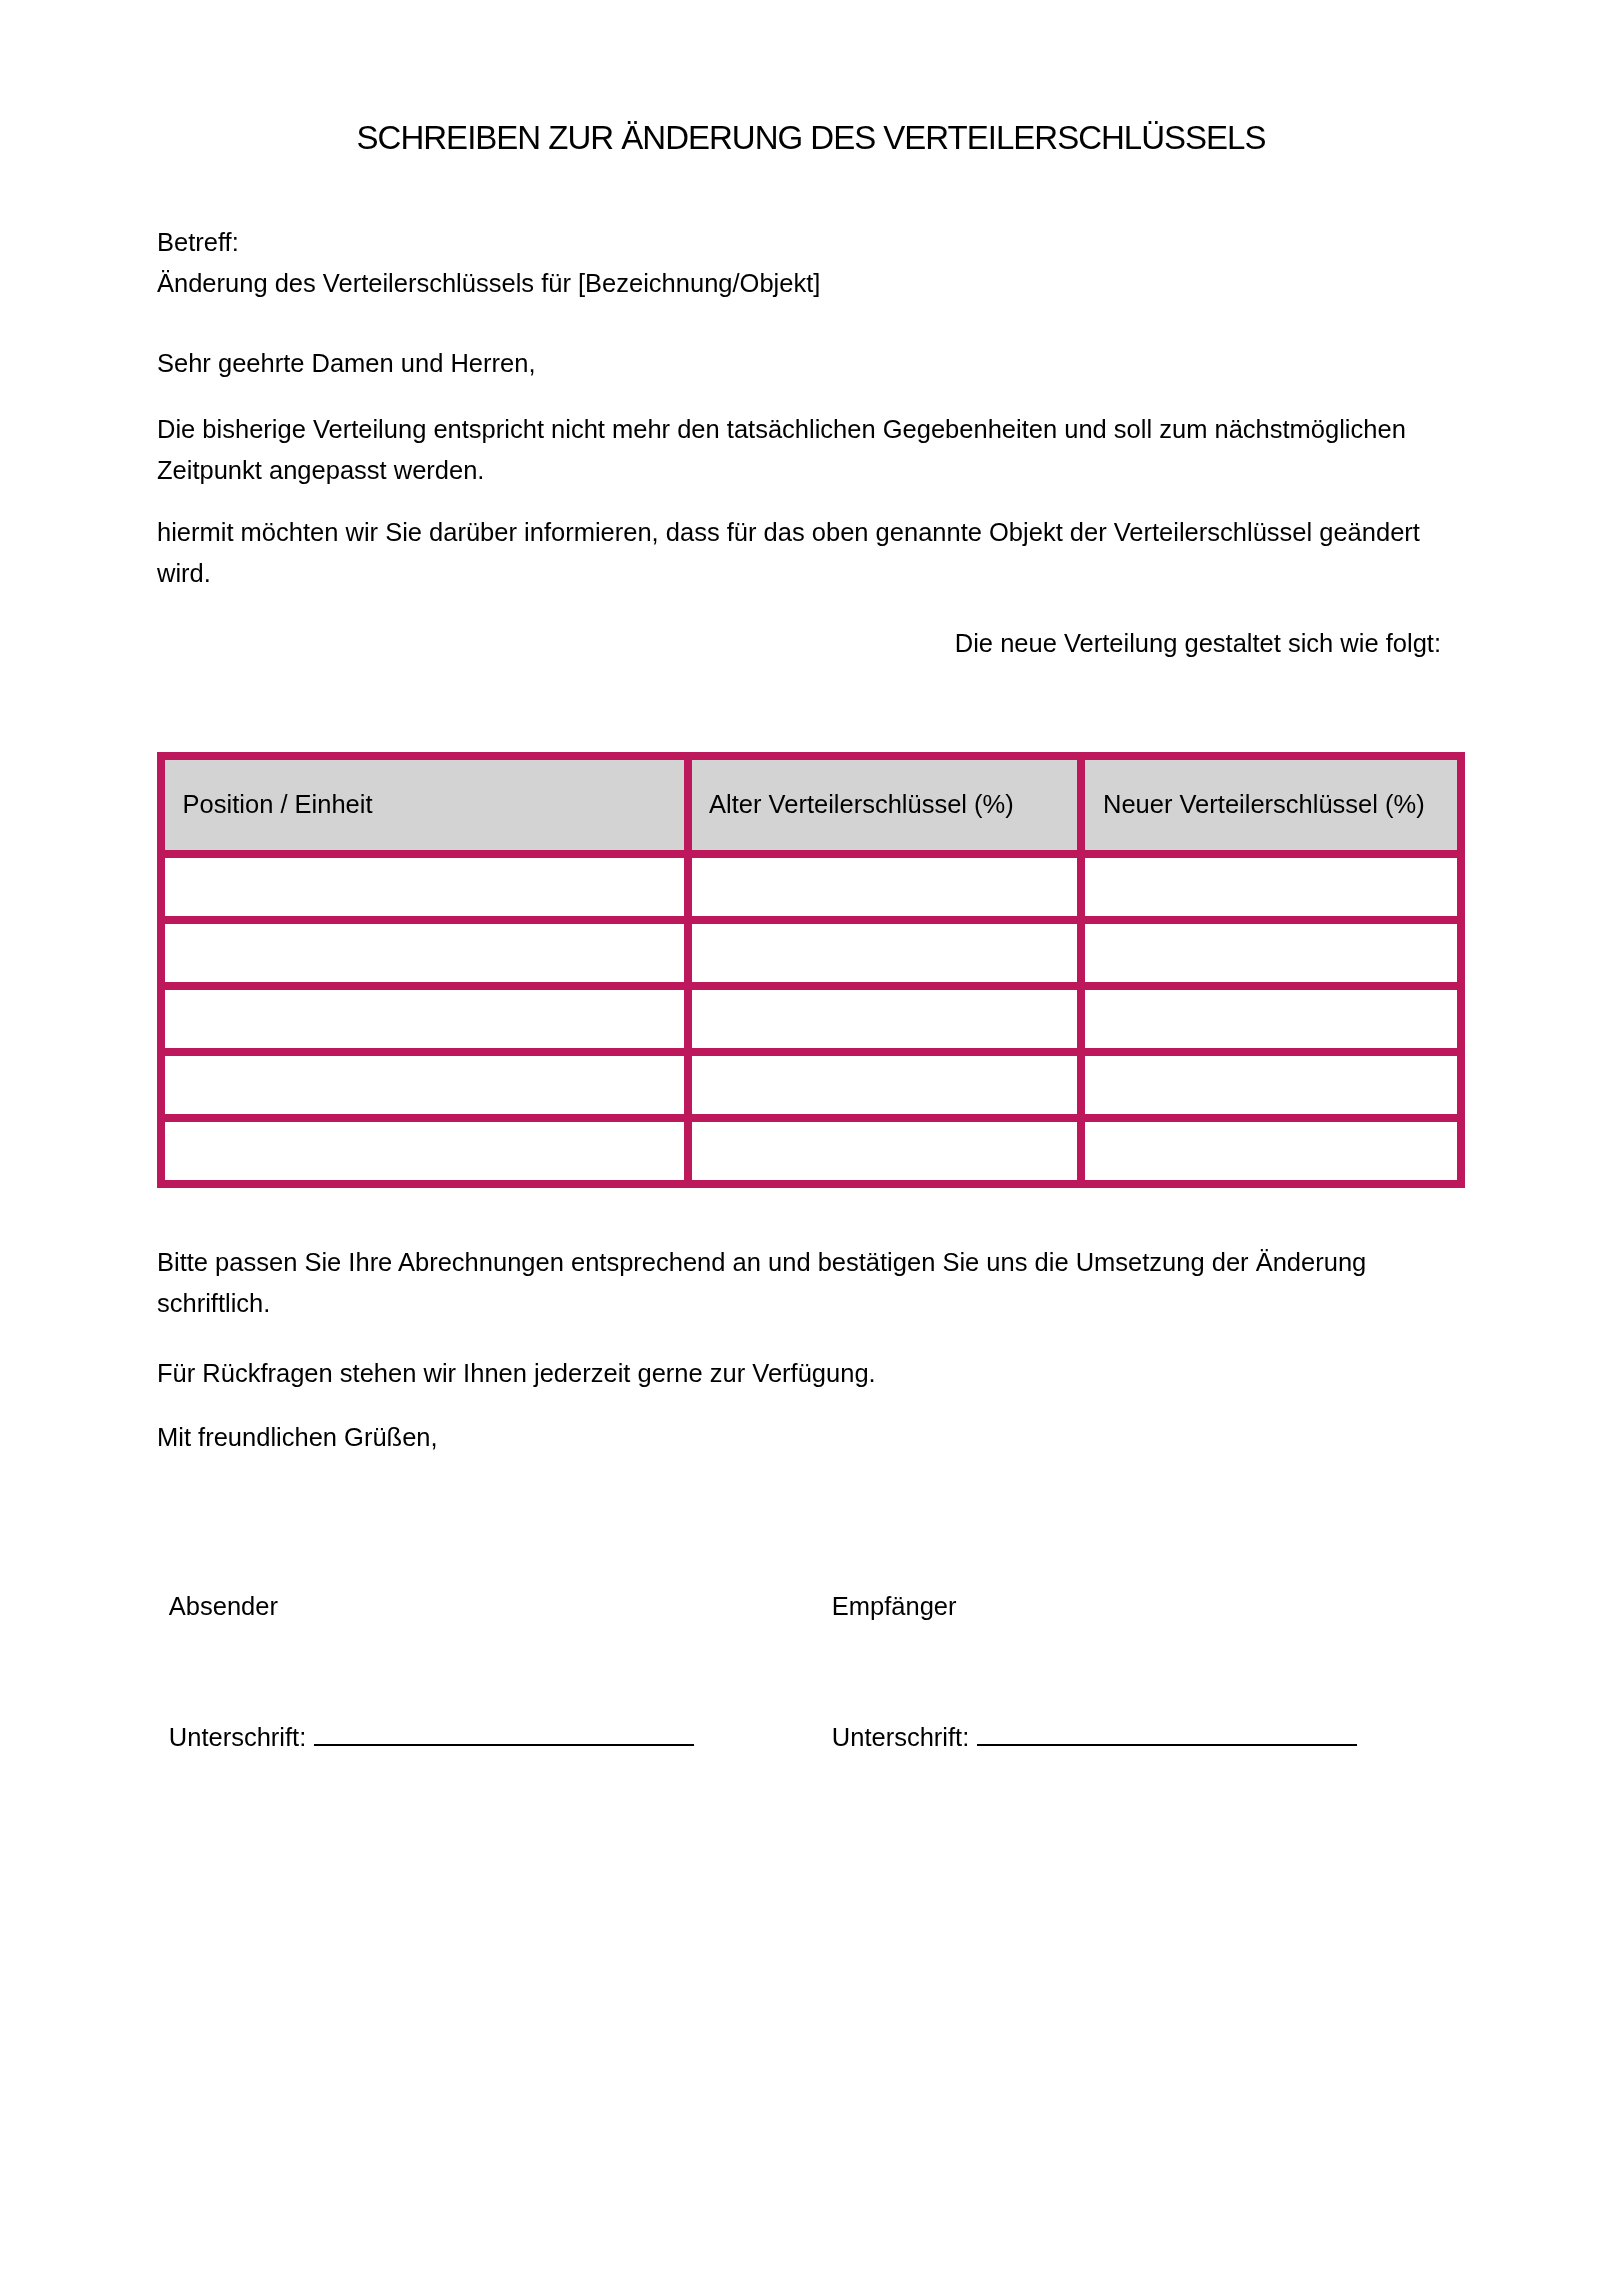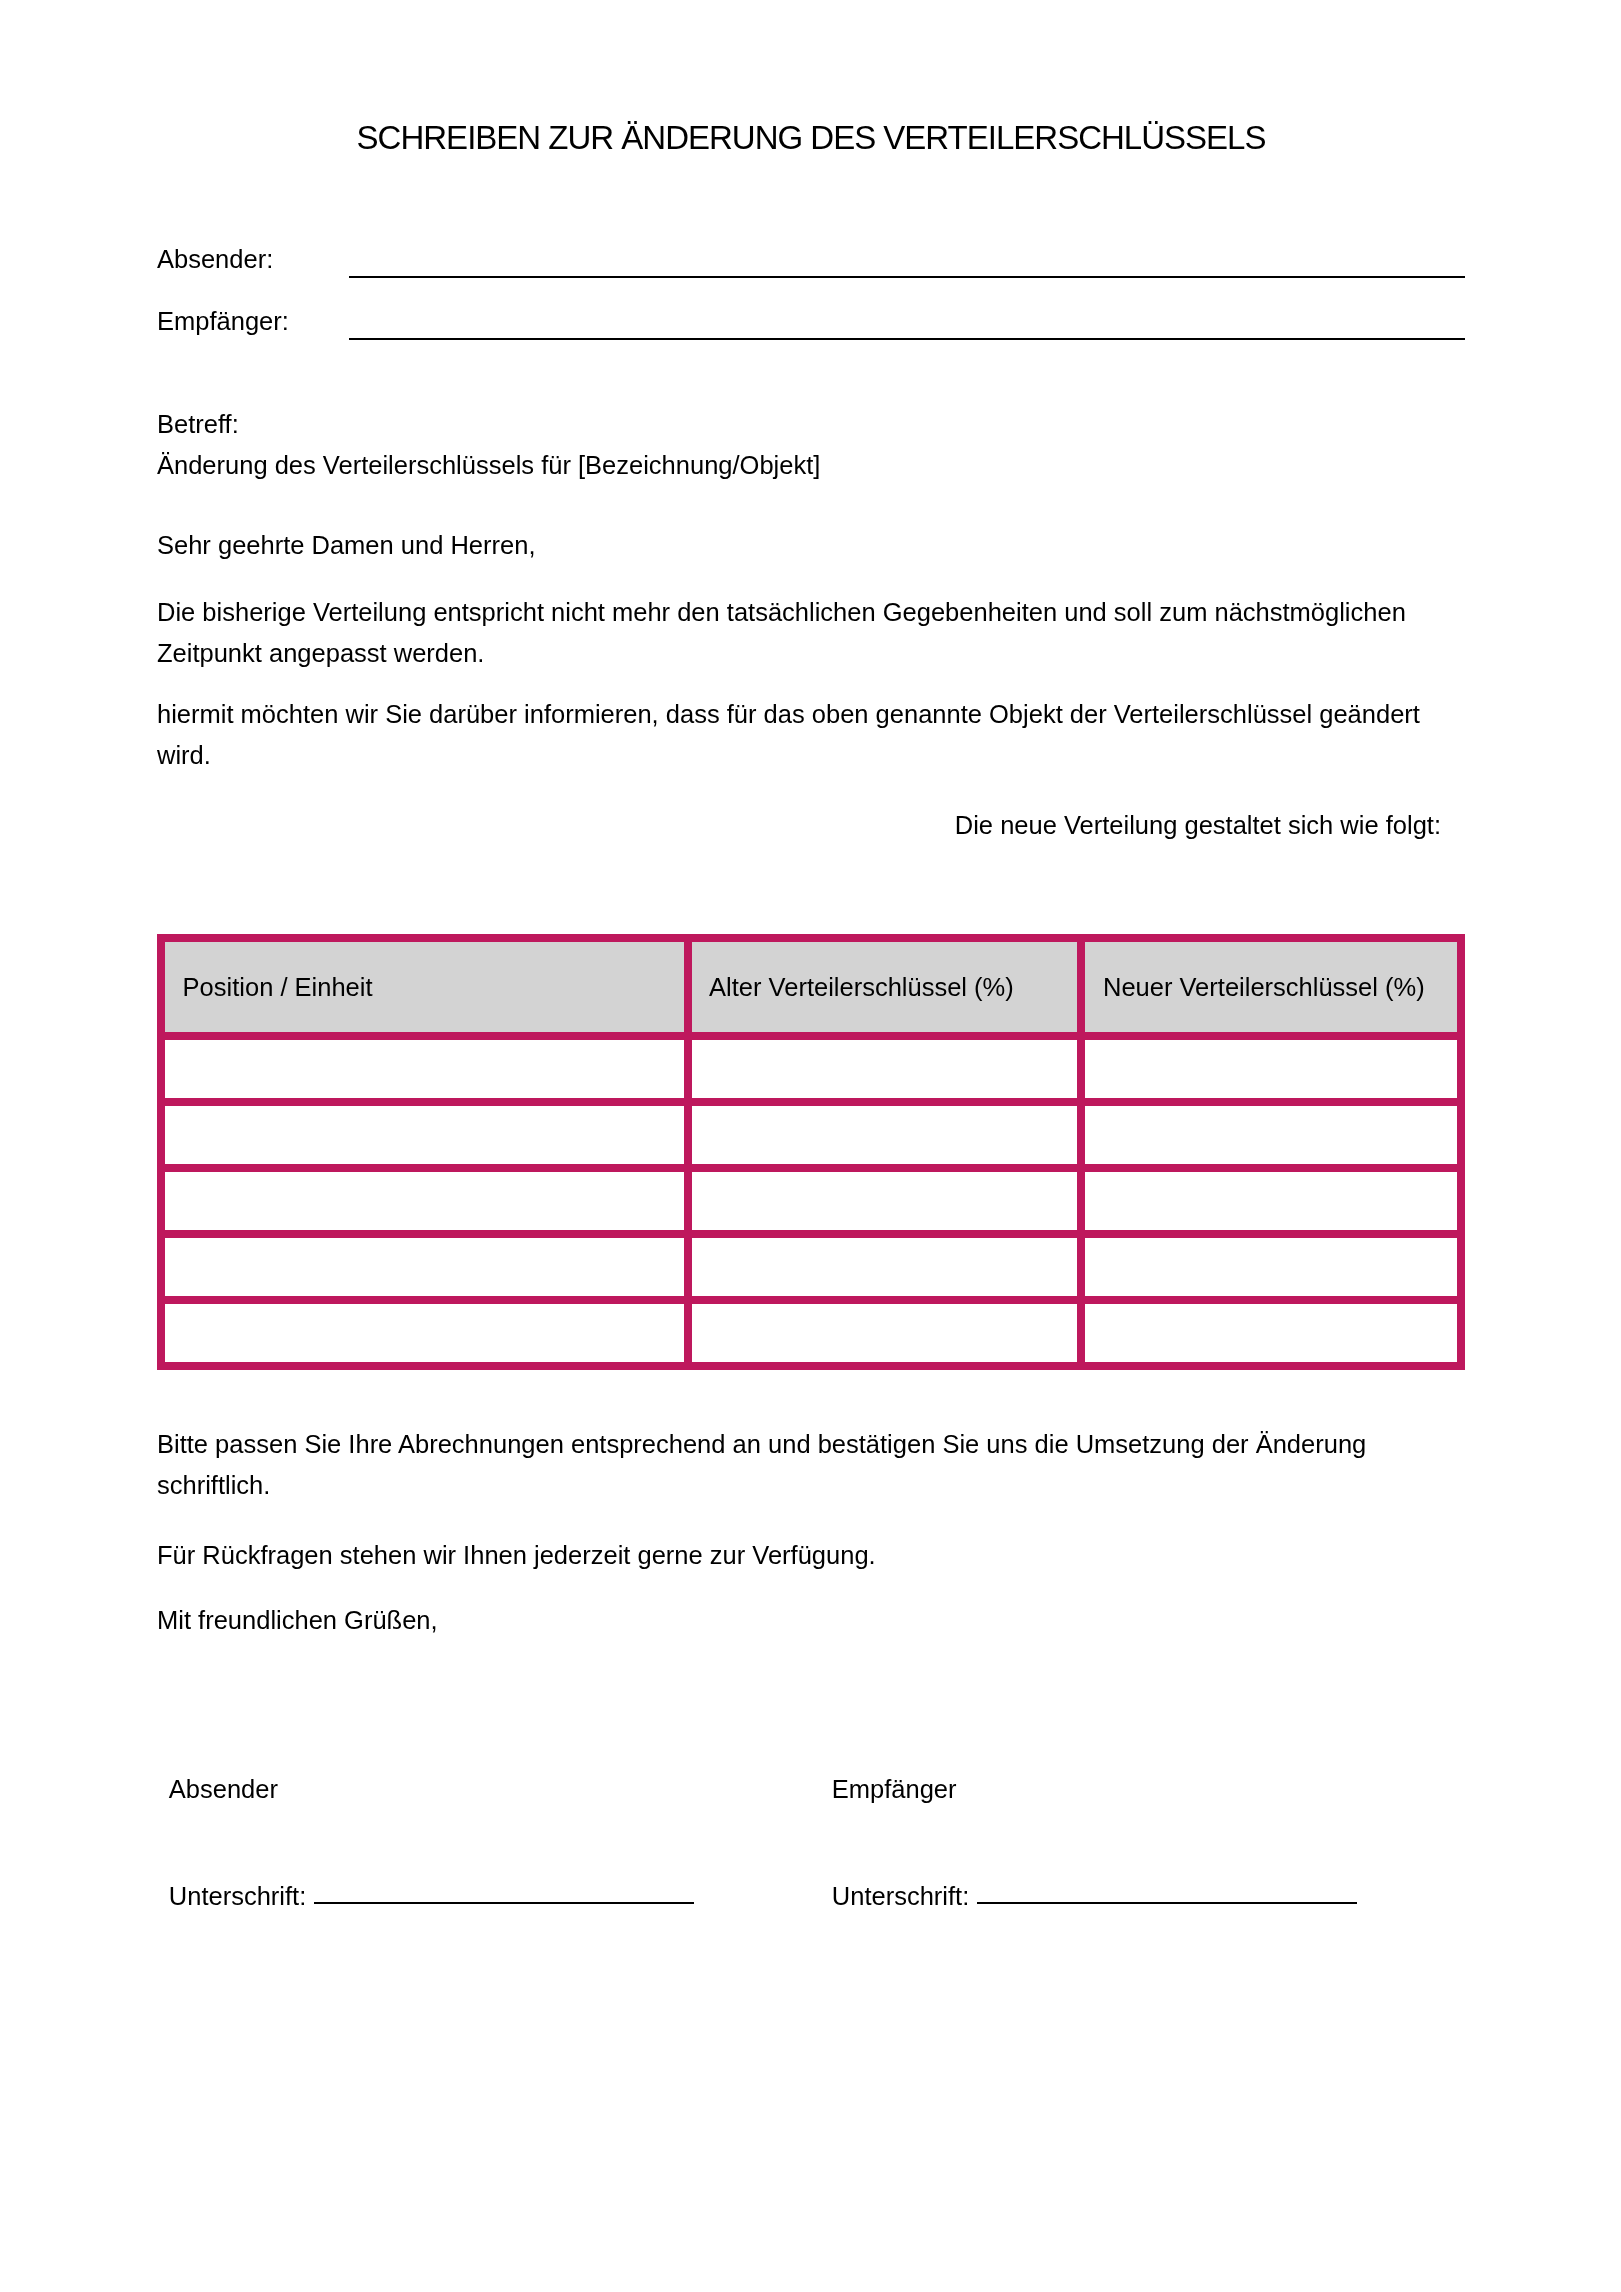--- a/index.html
+++ b/index.html
@@ -57,51 +57,41 @@
     padding: 9.8px 17.6px;
   }
   .dist-table thead th {
     background: #d3d3d3;
     height: 98px;
     line-height: 35px;
   }
   .dist-table tbody td { height: 66px; }
 
   .sig-names { margin-top: 132px; display: flex; }
-  .sig-lines { margin-top: 73px; display: flex; }
+  .sig-lines { margin-top: 97px; display: flex; }
   .sig-col-a { margin-left: 11.8px; width: 663px; }
   .sig-col-b { flex: 1; }
   .sig-name  { font-size: 25.5px; line-height: 33px; }
   .sig-label { font-size: 25.5px; line-height: 33px; }
   .sig-blank {
     display: inline-block;
     width: 380px;
     height: 25.5px;
     margin-left: 7.8px;
     border-bottom: 2px solid #000;
     vertical-align: baseline;
   }
 </style>
 </head>
 <body>
 
 <div class="page">
 
   <h1 class="title">SCHREIBEN ZUR ÄNDERUNG DES VERTEILERSCHLÜSSELS</h1>
 
-  <div class="fields">
-    <div class="field-row">
-      <span class="field-label">Absender:</span>
-      <span class="field-line"></span>
-    </div>
-    <div class="field-row">
-      <span class="field-label">Empfänger:</span>
-      <span class="field-line"></span>
-    </div>
-  </div>
 
   <div class="subject-block">
     <div class="subject-label">Betreff:</div>
     <div class="subject-value">Änderung des Verteilerschlüssels für [Bezeichnung/Objekt]</div>
   </div>
 
   <p class="para salutation">Sehr geehrte Damen und Herren,</p>
 
   <p class="para p-reason">Die bisherige Verteilung entspricht nicht mehr den tatsächlichen Gegebenheiten und soll zum nächstmöglichen Zeitpunkt angepasst werden.</p>
 

